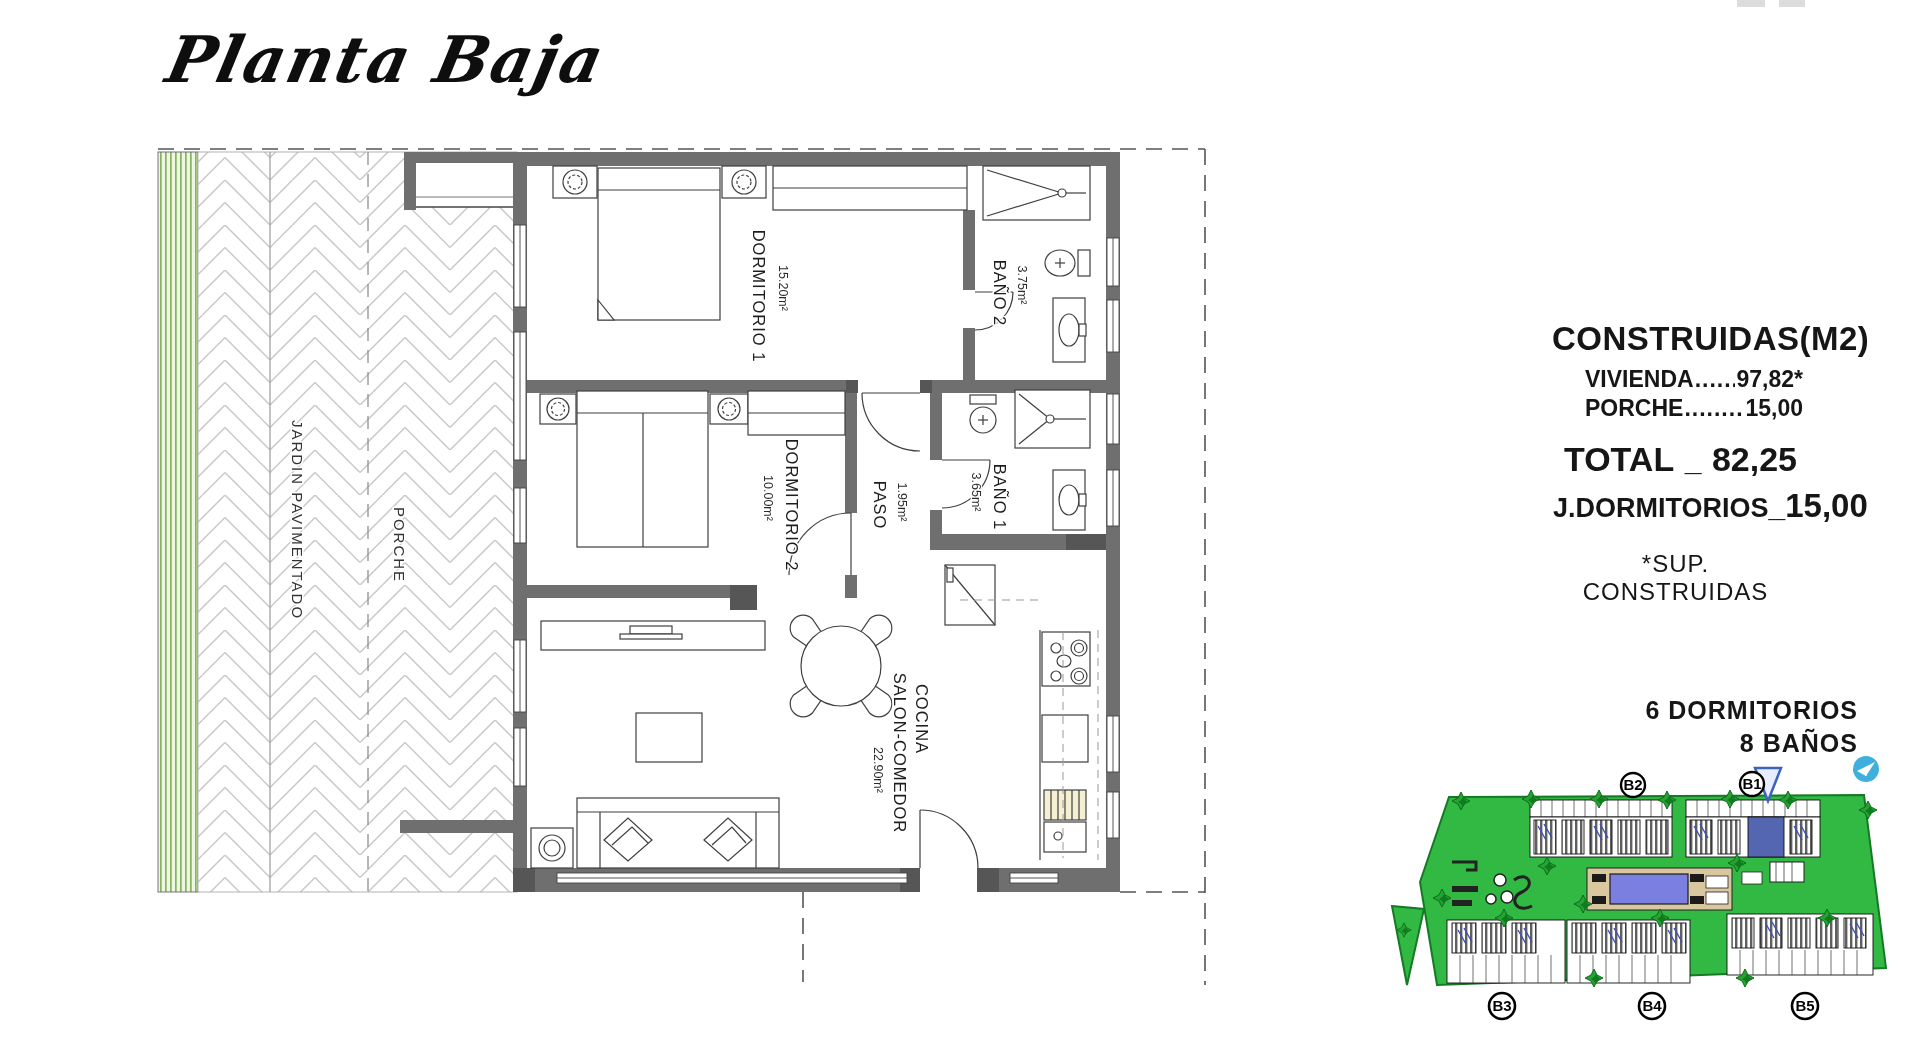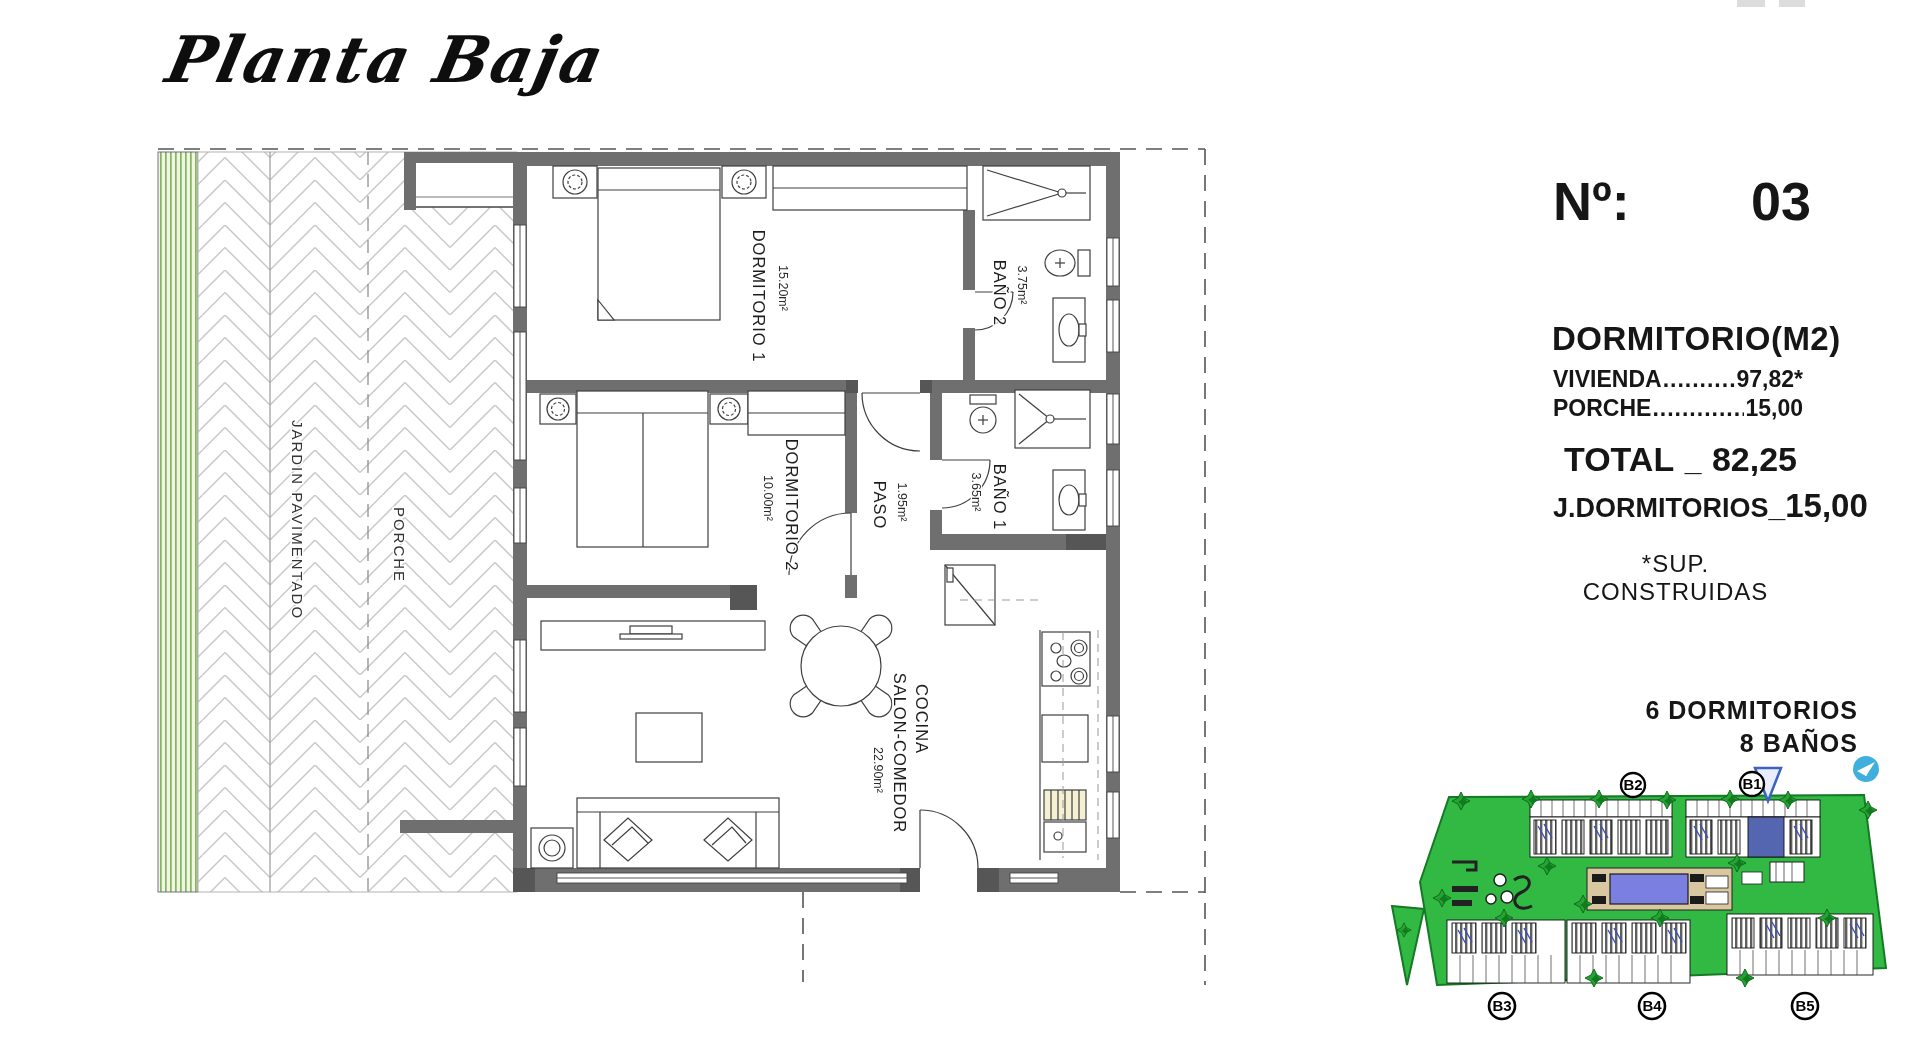--- a/index.html
+++ b/index.html
@@ -12,21 +12,21 @@
   svg text{font-family:"Liberation Sans",sans-serif;}
   .rlabel{font-size:16.5px;fill:#1d1d1d;letter-spacing:1px;paint-order:stroke;stroke:#fff;stroke-width:3px;}
   .rarea{font-size:12.5px;fill:#2a2a2a;paint-order:stroke;stroke:#fff;stroke-width:2.5px;}
   .olabel{font-size:15px;fill:#333;letter-spacing:2px;paint-order:stroke;stroke:#fff;stroke-width:3px;}
   .blabel{font-size:15px;font-weight:700;fill:#000;}
   .panel{position:absolute;color:#161616;}
   .bloq{left:1553px;top:84px;font-size:57px;font-weight:700;letter-spacing:4px;}
   .numline{left:1553px;top:170px;width:258px;font-size:54px;font-weight:700;display:flex;justify-content:space-between;}
   .sup-title{left:1552px;top:320px;font-size:33px;font-weight:700;letter-spacing:.5px;}
   .srows{left:1553px;top:365px;width:250px;}
-  .srow{display:flex;align-items:baseline;font-size:23px;font-weight:700;line-height:29px;}
+  .srow{display:flex;align-items:baseline;font-size:23px;font-weight:700;line-height:29px;margin-left:32px;}
   .srow .leader{flex:1;overflow:hidden;white-space:nowrap;letter-spacing:1px;margin:0 1px;}
   .total{left:1564px;top:440px;width:233px;display:flex;justify-content:space-between;align-items:baseline;font-size:34px;font-weight:700;gap:10px;}
   .pav{left:1553px;top:487px;width:245px;display:flex;justify-content:space-between;align-items:baseline;font-weight:700;}
   .pav .lbl{font-size:27px;}
   .pav .val{font-size:33px;}
   .sep{font-size:30px;font-weight:700;}
   .footnote{left:1553px;top:550px;width:245px;text-align:center;font-size:24px;font-weight:400;letter-spacing:1px;}
   .features{left:1600px;top:694px;width:258px;text-align:right;font-size:25px;font-weight:700;letter-spacing:1px;line-height:33px;}
   .cropmark{position:absolute;top:0;height:7px;background:#dcdcdc;}
 </style>
@@ -421,26 +421,22 @@
 
       <g>
         <circle cx="1866" cy="769" r="13" fill="#3fb0dd"></circle>
         <path d="M1857 771 L1875 762 L1866 776 Z" fill="#fff"></path>
         <path d="M1866 776 L1865 770" stroke="#fff" stroke-width="1.5"></path>
       </g>
     </g>
   </svg>
 
 
-  <div class="panel numline">
-    <span>Nº:</span>
-    <span>03</span>
-  </div>
-
-  <div class="panel sup-title">DORMITORIO(M2)</div>
+
+  <div class="panel sup-title">CONSTRUIDAS(M2)</div>
 
   <div class="panel srows">
     <div class="srow">
       <span class="lbl">VIVIENDA</span>
       <span class="leader">......................</span>
       <span class="val">97,82*</span>
     </div>
     <div class="srow">
       <span class="lbl">PORCHE</span>
       <span class="leader">......................</span>

